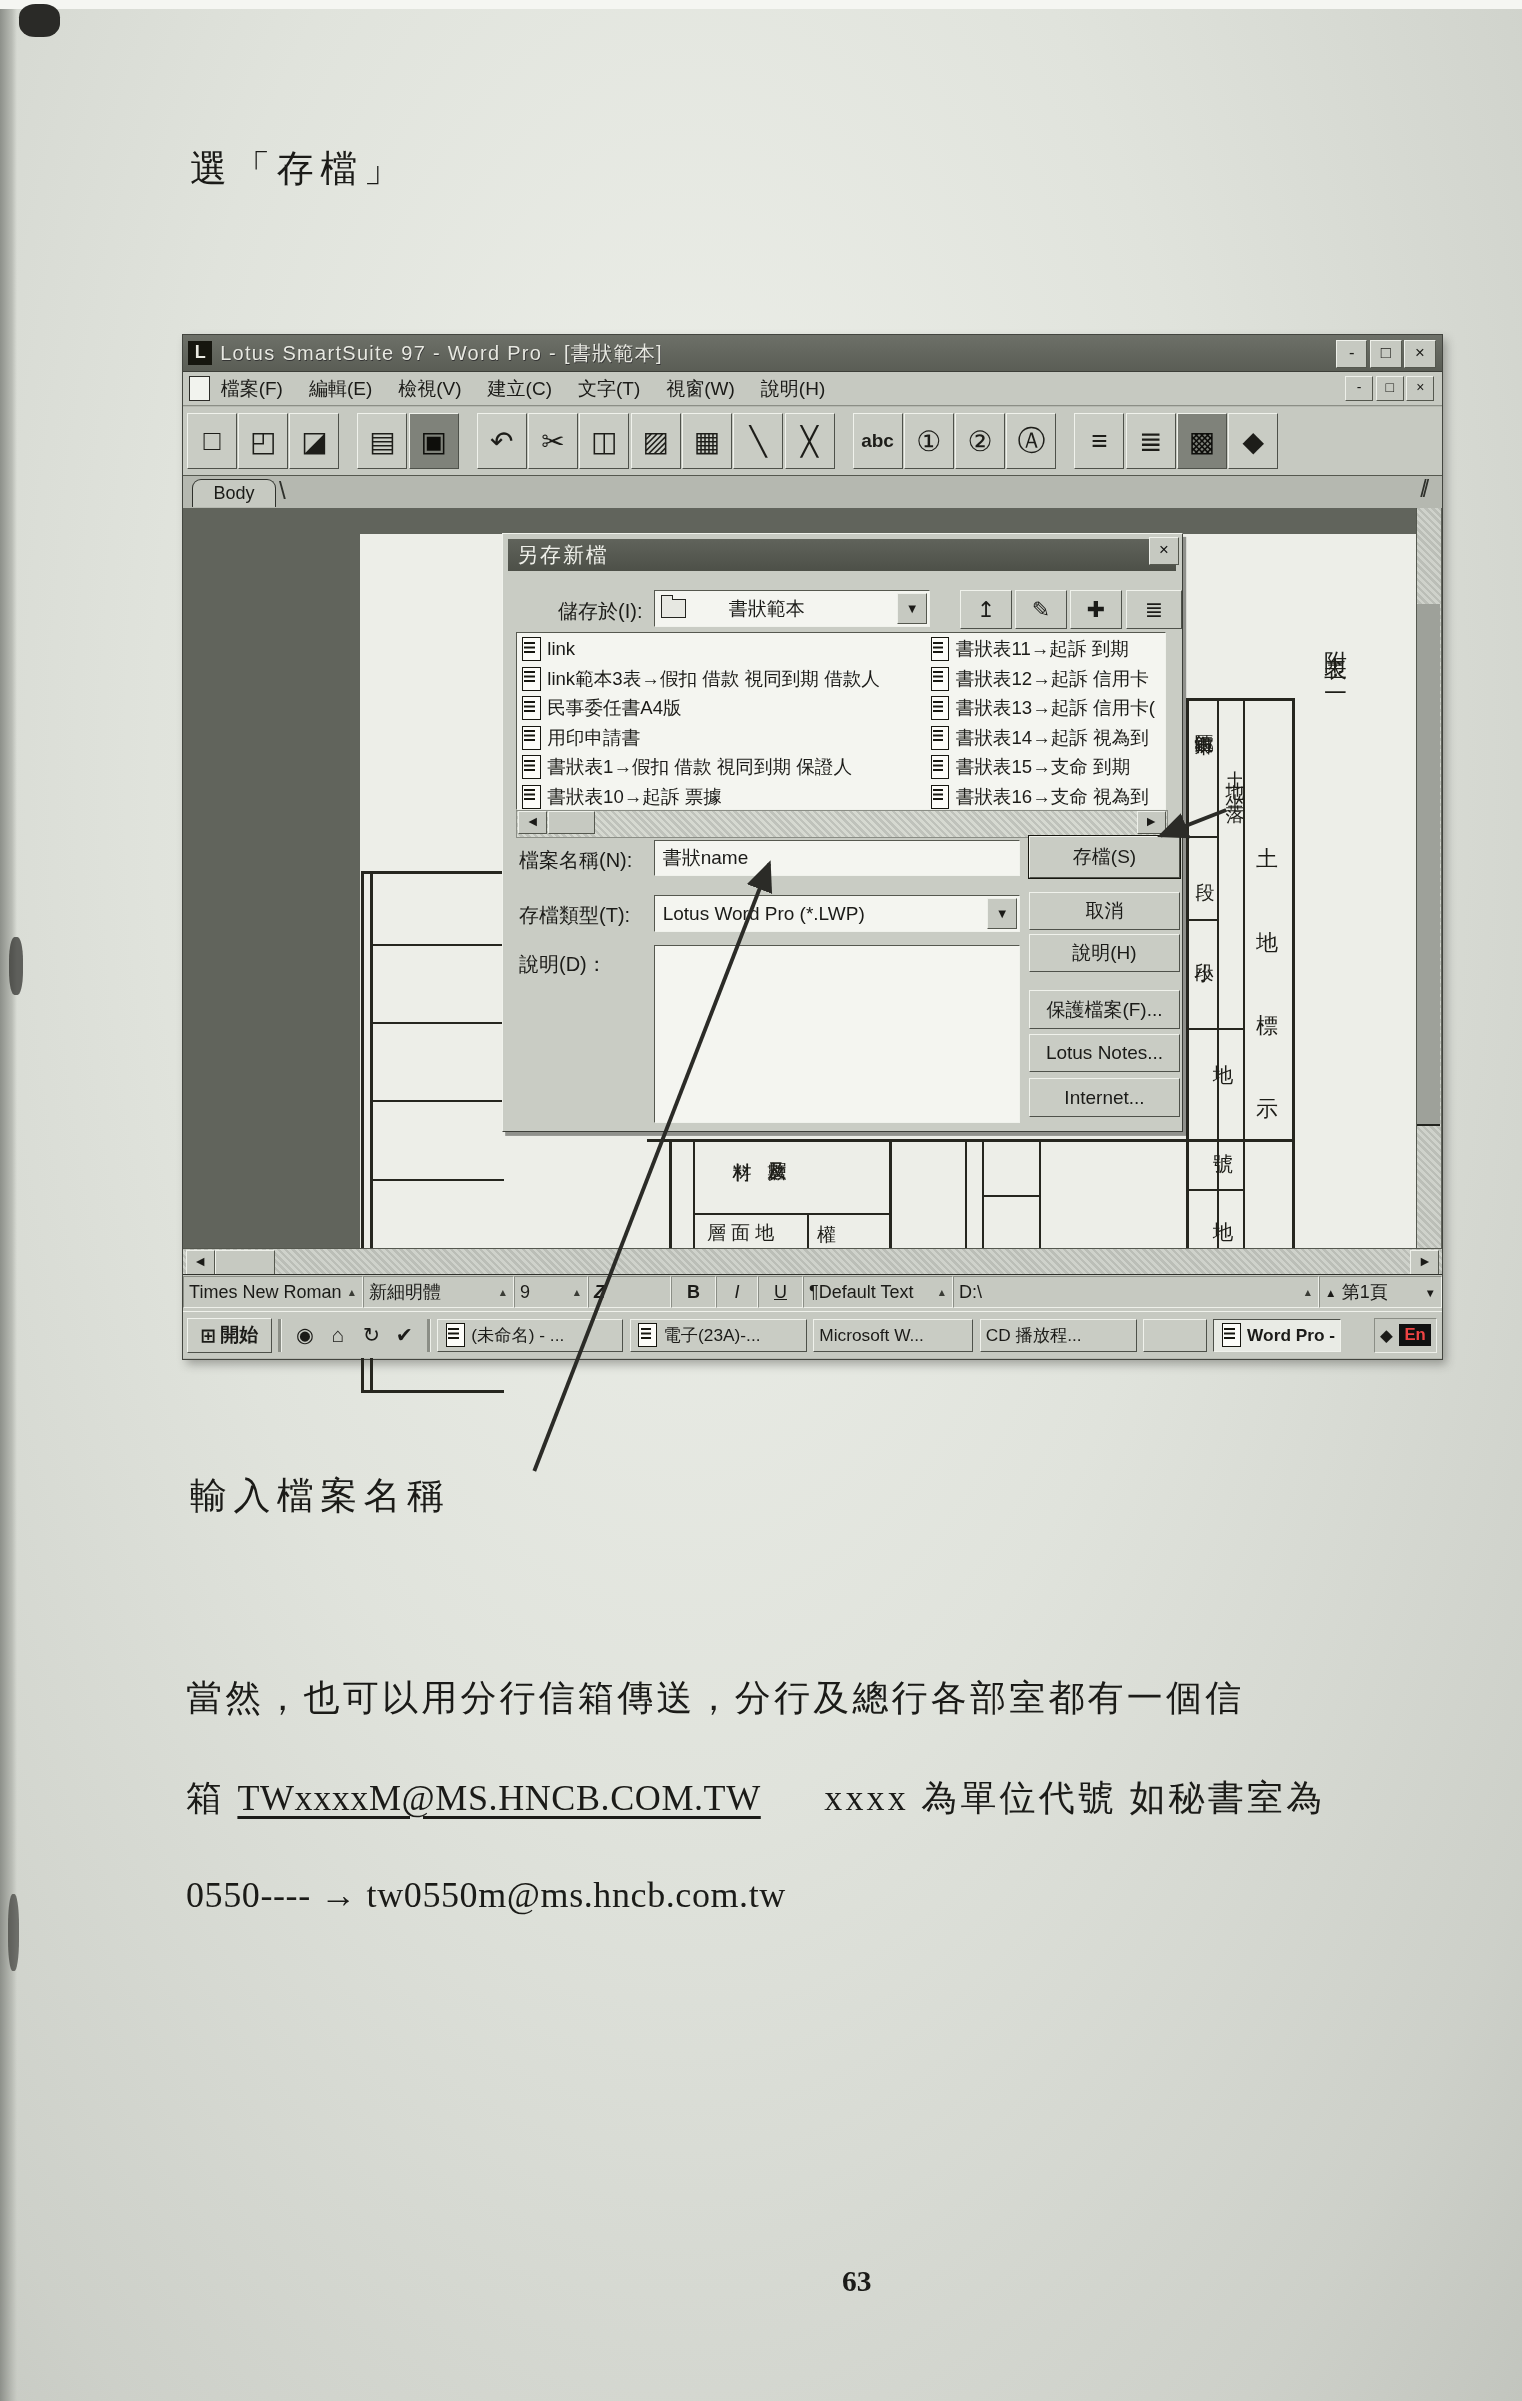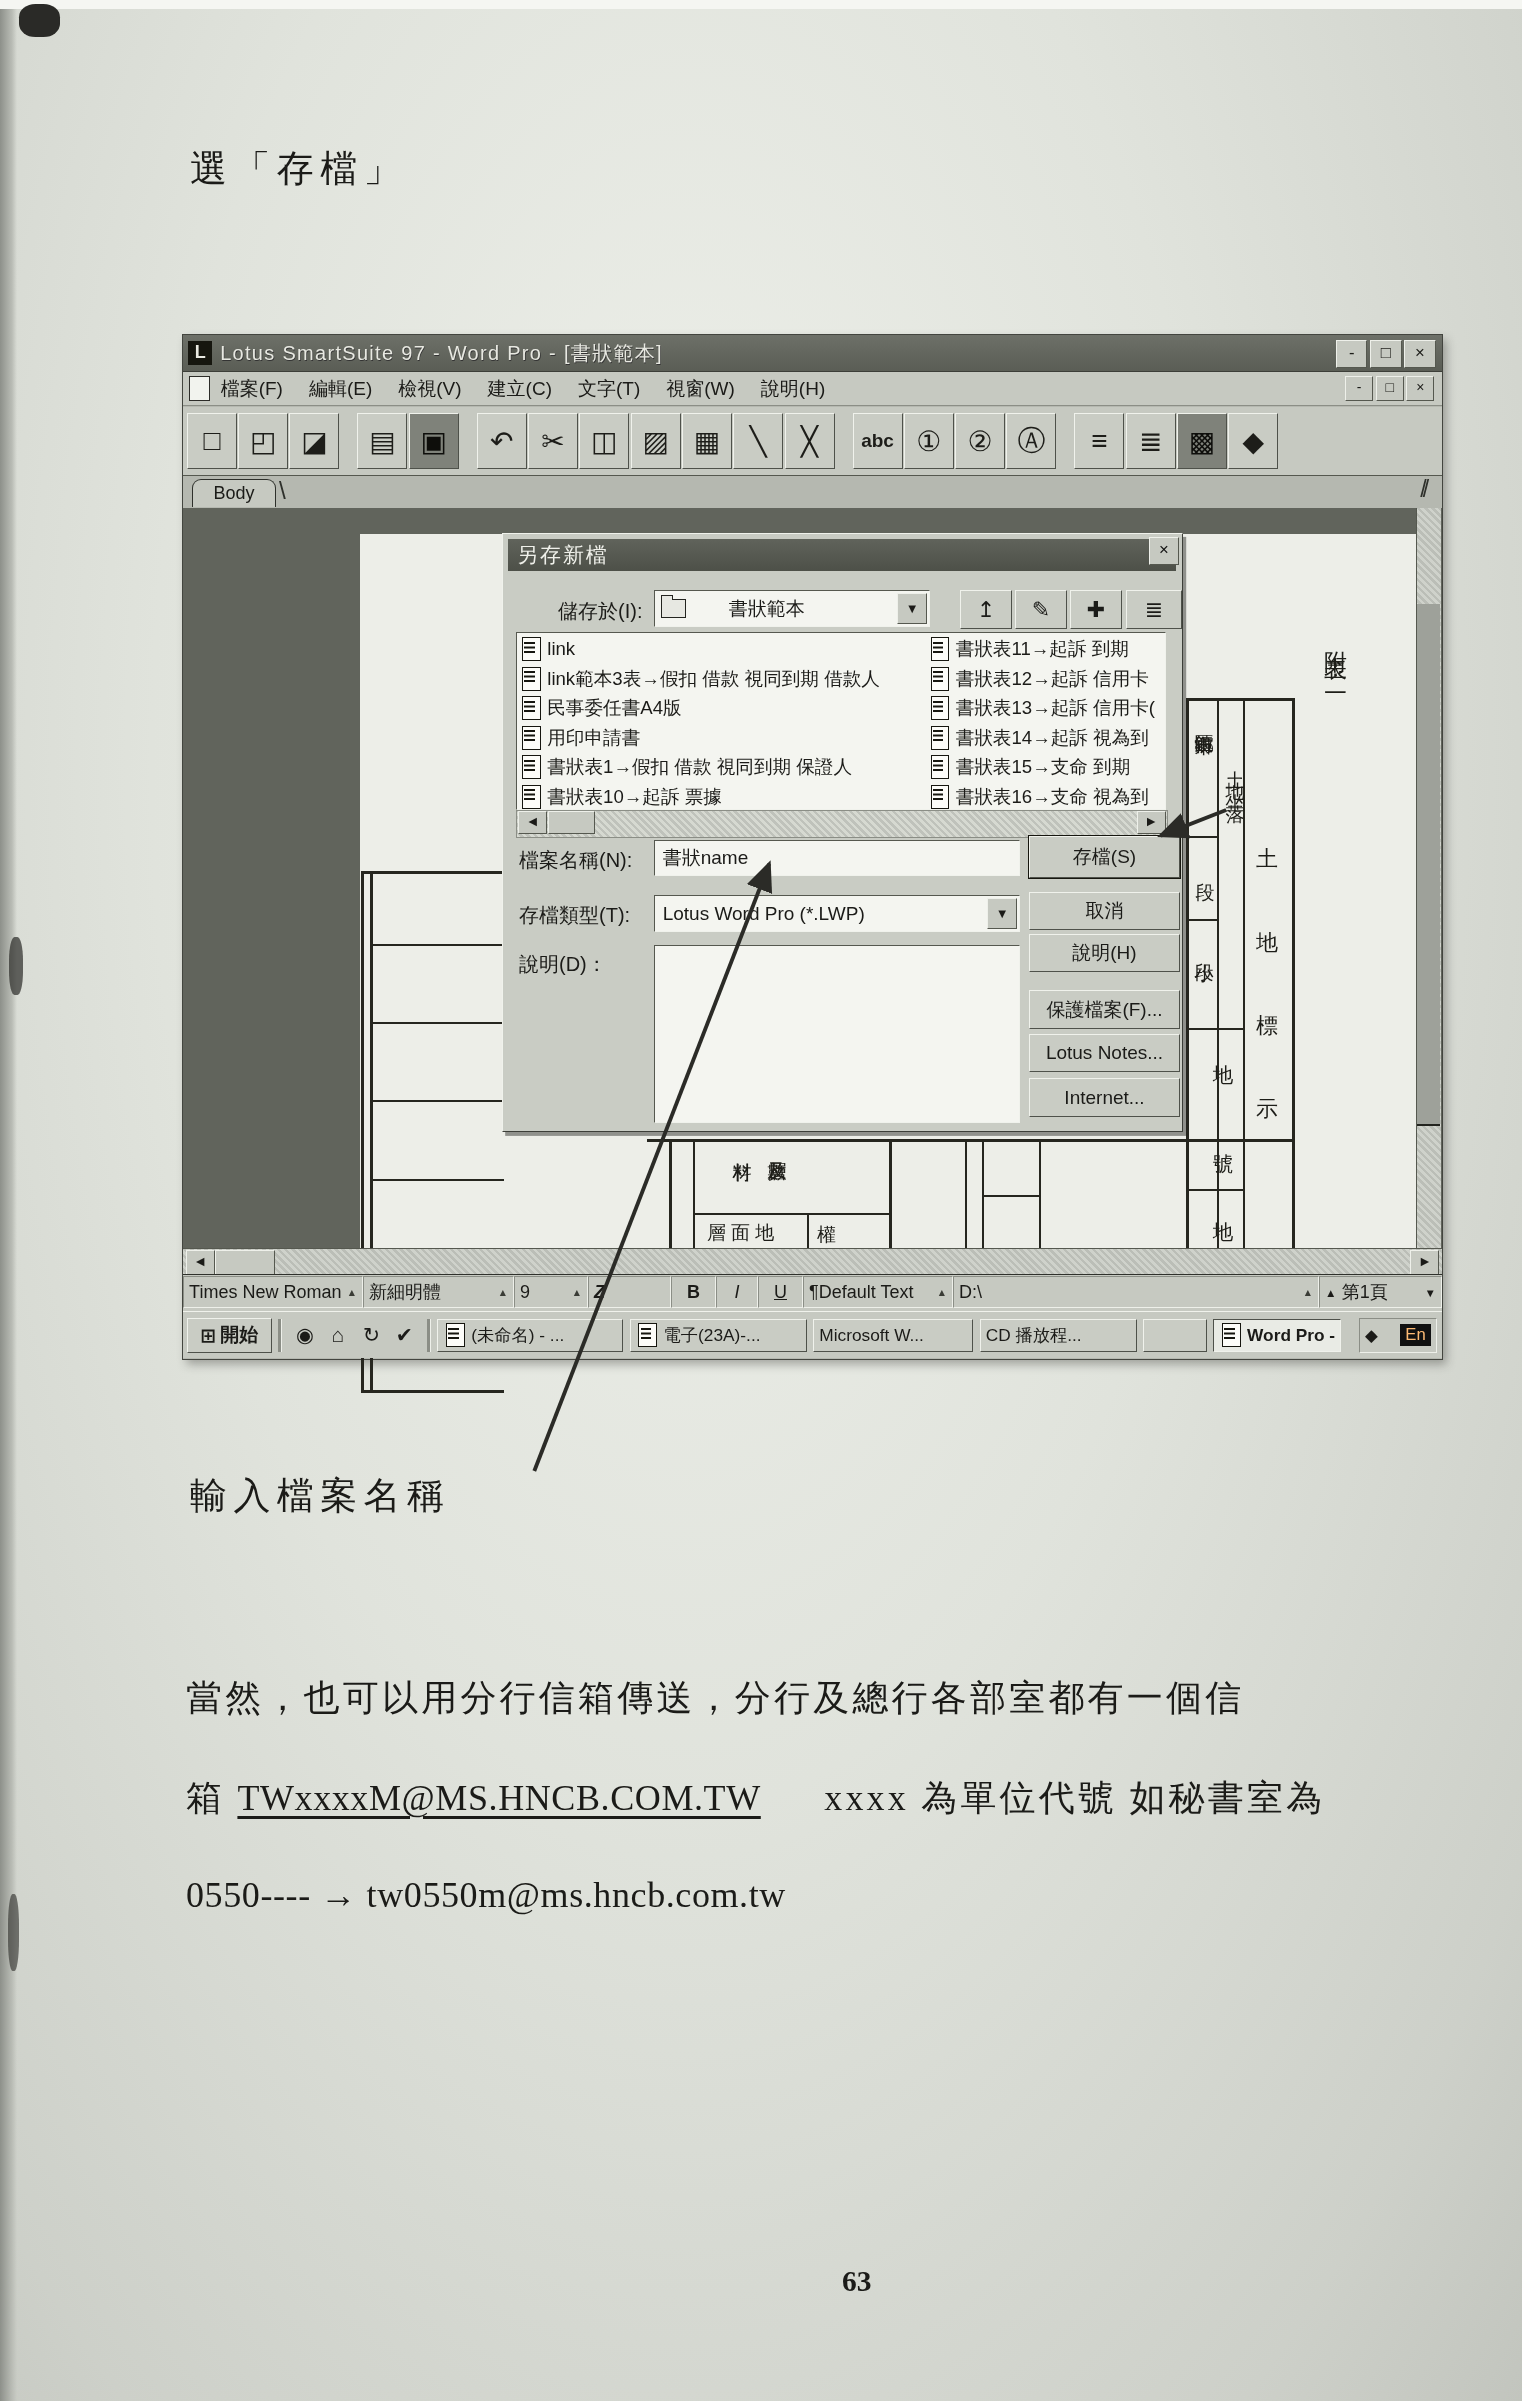--- a/index.html
+++ b/index.html
@@ -67,21 +67,21 @@
   .taskbar{left:0;top:976px;width:1259px;height:46px;background:#c6c9c1;border-top:1.9px solid #f0f2ec;display:flex;align-items:center;}
   .startbtn{width:83px;height:33px;margin-left:3.9px;background:#c9ccc4;border:1.9px solid;
      border-color:#f0f2ec #4e514a #4e514a #f0f2ec;display:flex;align-items:center;justify-content:center;
      font-size:19px;font-weight:bold;gap:3.9px;}
   .qicon{width:28px;height:29.5px;font-size:20.5px;display:flex;align-items:center;justify-content:center;margin:0 2.6px;}
   .task{height:33px;background:#c9ccc4;border:1.9px solid;border-color:#f0f2ec #4e514a #4e514a #f0f2ec;
      display:flex;align-items:center;font-size:17.3px;padding:0 5.1px;box-sizing:border-box;white-space:nowrap;overflow:hidden;margin-right:6.4px;}
   .task.active{background:#e9ebe5;border-color:#4e514a #f0f2ec #f0f2ec #4e514a;font-weight:bold;}
   .tray{height:33px;margin-left:auto;margin-right:5.1px;border:1.3px solid;border-color:#8b8e86 #eef0ea #eef0ea #8b8e86;
      display:flex;align-items:center;padding:0 5.1px;gap:6.4px;font-size:16.7px;}
-  .ime{background:#111;color:#fdba74;padding:1.3px 5.1px;font-size:16.7px;font-weight:normal;margin-left:16px;}
+  .ime{background:#111;color:#ef4444;padding:1.3px 5.1px;font-size:16.7px;font-weight:bold;}
   .vdiv{width:2.6px;height:33px;background:#8b8e86;border-right:1.3px solid #eef0ea;margin:0 6.4px;}
   
   #dlg{left:319px;top:198px;width:679px;height:597px;background:#c9ccc4;border:1.9px solid;
        border-color:#f0f2ec #3c3e38 #3c3e38 #f0f2ec;box-shadow:3.2px 3.9px 0 rgba(30,30,28,.45);}
   .dlg-title{position:absolute;left:5.1px;top:5.1px;width:668px;height:32px;background:linear-gradient(#60635b,#4d5048);
        color:#eff0ea;font-size:21px;display:flex;align-items:center;padding-left:9px;box-sizing:border-box;letter-spacing:1.9px;}
   .dlg-close{position:absolute;right:3.2px;top:3.2px;width:28px;height:26px;background:#c6c9c1;border:1.3px solid;
        border-color:#eef0ea #55584f #55584f #eef0ea;font-size:16.7px;text-align:center;line-height:23px;color:#111;}
   .lbl{position:absolute;font-size:20px;white-space:nowrap;}
   .sunken{background:#f4f5f0;border:1.9px solid;border-color:#55584f #f0f2ec #f0f2ec #55584f;box-sizing:border-box;gap:36px;}

